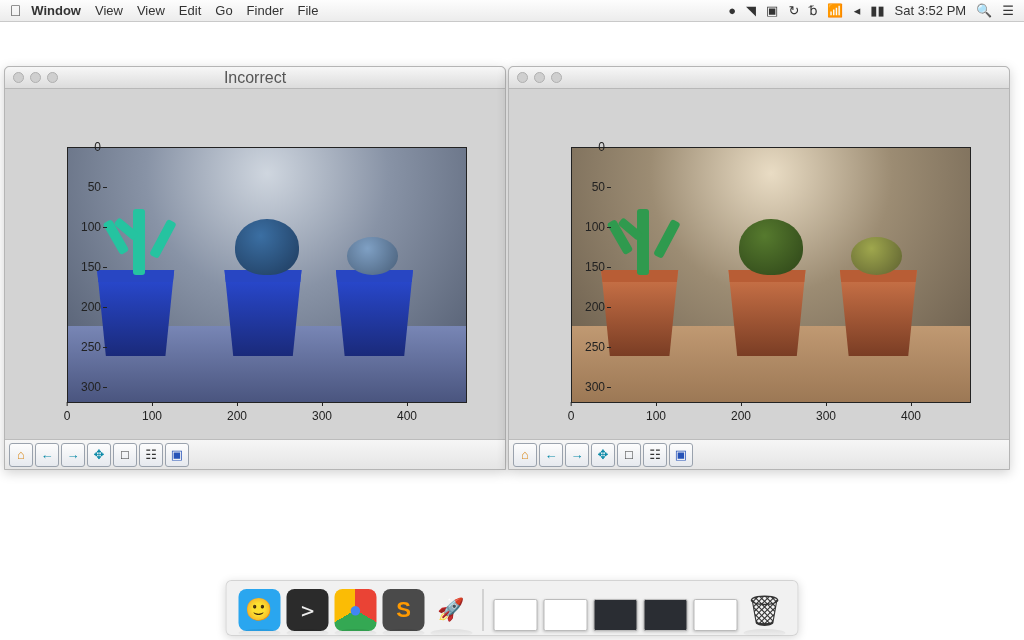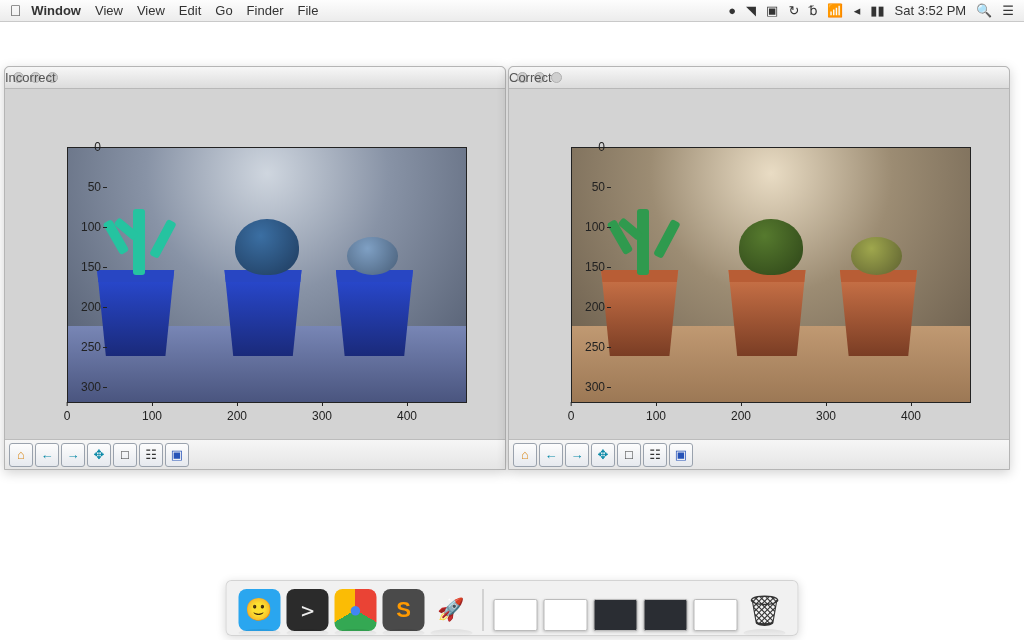--- a/index.html
+++ b/index.html
@@ -11,21 +11,21 @@
   .menubar .menu-left{display:flex;gap:14px;align-items:center}
   .menubar .menu-left span:first-child{font-weight:bold}
   .menubar .menu-right{margin-left:auto;display:flex;gap:10px;align-items:center}
   .menubar .icon{display:inline-block}
 
   
   .figwin{position:absolute;width:502px;background:#d3d3d3;border:1px solid #b5b5b5;border-radius:5px 5px 0 0;box-shadow:0 3px 12px rgba(0,0,0,.18)}
   .figwin .titlebar{height:22px;background:linear-gradient(#f7f7f7,#dcdcdc);border-bottom:1px solid #b8b8b8;border-radius:5px 5px 0 0;display:flex;align-items:center;position:relative}
   .figwin .traffic{display:flex;gap:6px;margin-left:8px}
   .figwin .traffic span{width:11px;height:11px;border-radius:50%;background:#cfcfcf;border:1px solid #b0b0b0}
-  .figwin .tbtitle{position:absolute;left:0;right:0;text-align:left;font-size:13px;color:#555}
+  .figwin .tbtitle{position:absolute;left:0;right:0;text-align:center;font-size:16px;color:#555}
   .figwin .plot-area{height:380px;position:relative}
   .axes{position:absolute;left:62px;top:58px;width:400px;height:256px;border:1px solid #222;background:#777}
   .ytick{position:absolute;right:404px;font-size:12px;color:#222;transform:translateY(-50%);width:40px;text-align:right}
   .ytick::after{content:"";position:absolute;right:-6px;top:50%;width:4px;border-top:1px solid #222}
   .xtick{position:absolute;top:320px;font-size:12px;color:#222;transform:translateX(-50%)}
   .xtick::before{content:"";position:absolute;left:50%;top:-7px;height:4px;border-left:1px solid #222}
 
   
   .scene{position:absolute;inset:0;overflow:hidden}
   .backwall{position:absolute;inset:0}
@@ -166,21 +166,20 @@
   </div>
 </div>
 
 <div class="figwin correct" style="left:508px;top:66px">
   <div class="titlebar">
     <div class="traffic">
       <span></span>
       <span></span>
       <span></span>
     </div>
-    <div class="tbtitle">Correct</div>
   </div>
   <div class="plot-area">
     <div class="axes">
       <div class="scene">
         <div class="backwall"></div>
         <div class="table"></div>
         <div class="pot c1"></div>
           <div class="pot c2"></div>
           <div class="pot c3"></div>
         <div class="cactus cac-a">

